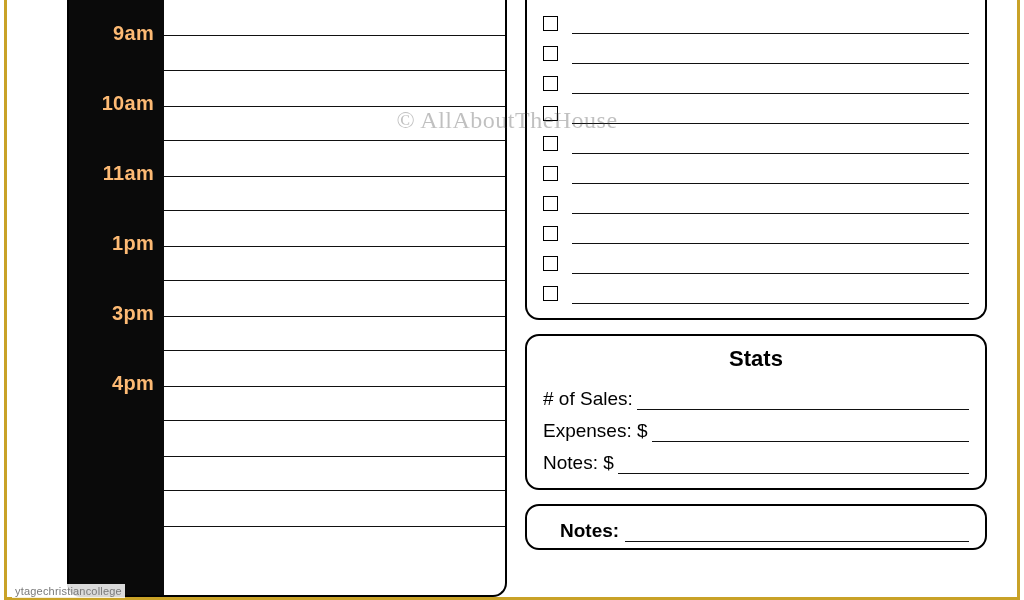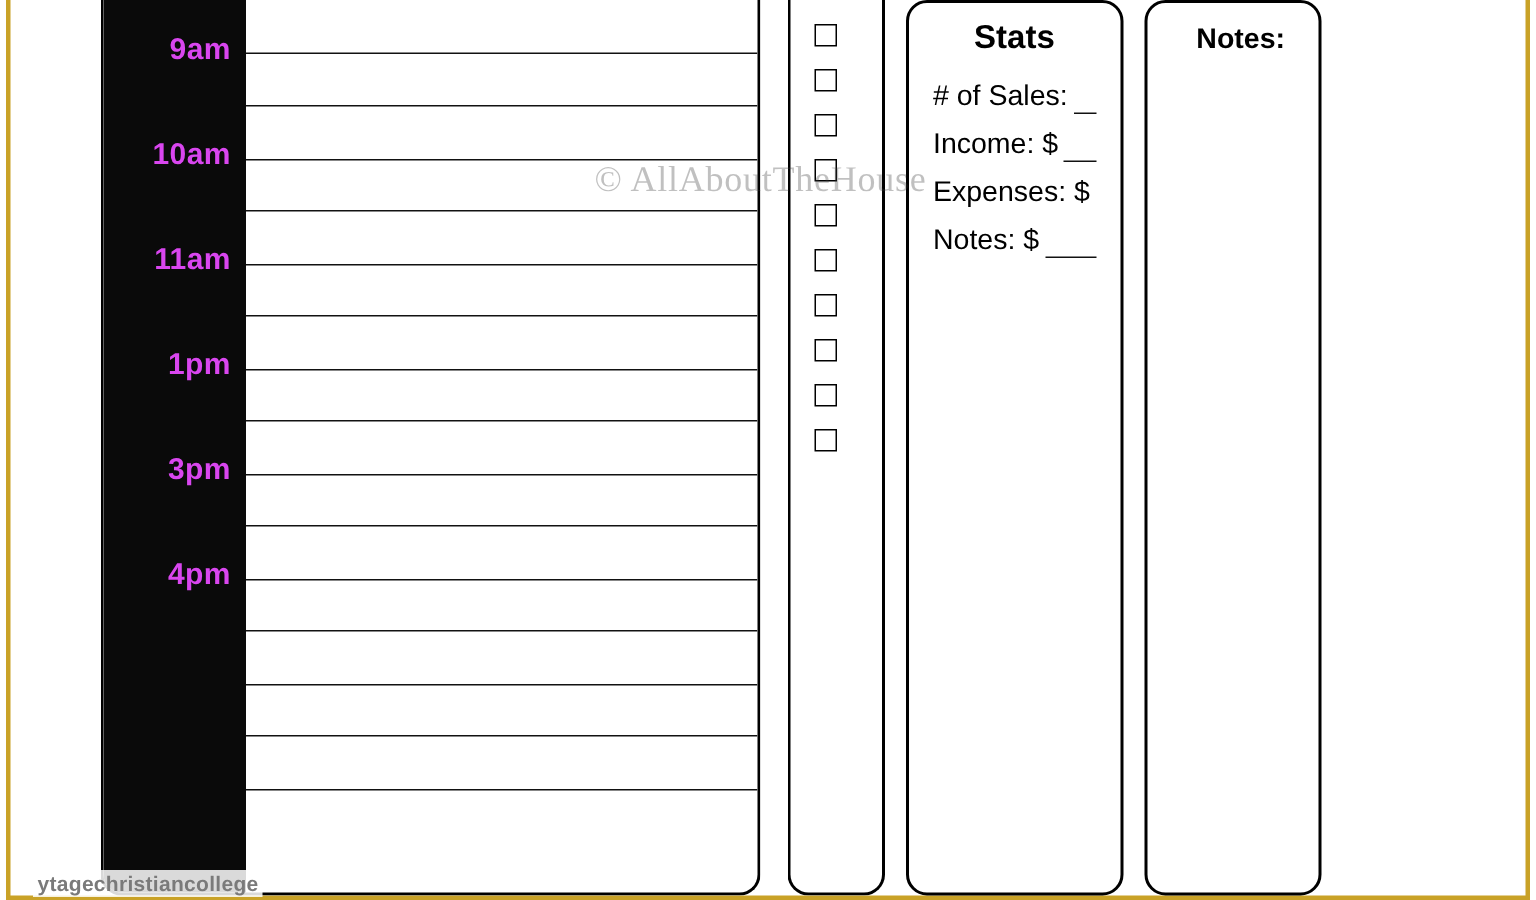--- a/index.html
+++ b/index.html
@@ -28,39 +28,39 @@
     gap: 18px;
     height: 100%;
   }
   .left {
     flex: 0 0 440px;
     position: relative;
   }
   .right {
     flex: 1 1 auto;
     display: flex;
-    flex-direction: row;
+    flex-direction: column;
     gap: 14px;
   }
 
   
   .schedule {
     position: relative;
     height: 100%;
     border: 2px solid #000;
     border-top: none;
     border-radius: 0 0 14px 14px;
     overflow: hidden;
   }
   .timecol {
     position: absolute;
     left: 0; top: 0; bottom: 0;
     width: 95px;
     background: #0a0a0a;
-    color: #d946ef;
+    color: #fdba74;
   }
   .slot {
     height: 70px;
     position: relative;
   }
   .slot + .slot { }
   .timecol .lbl {
     position: absolute;
     left: 0; right: 10px;
     top: 22px;
@@ -163,27 +163,26 @@
     font-family: Georgia, "Times New Roman", serif;
     font-size: 24px;
     line-height: 1.5;
     pointer-events: none;
     letter-spacing: 0.5px;
   }
 
   
   .corner {
     position: absolute;
-    left: 22px; bottom: 2px;
-    font-size: 14px;
+    left: 12px; bottom: 2px;
+    font-size: 11px;
     color: #7a7a7a;
     background: rgba(255,255,255,0.85);
     padding: 1px 3px;
     letter-spacing: 0.2px;
-    font-weight: bold;
   }
 </style>
 </head>
 <body>
 
 <div class="frame">
   <div class="page">
     <div class="cols">
 
       <div class="left">
@@ -279,24 +278,20 @@
           <div class="check-row">
               <div class="box"></div>
               <div class="uline"></div>
             </div>
         </div>
 
         <div class="card stats">
           <div class="hdr">Stats</div>
           <div class="stat-line">
               <span class="lab"># of Sales:</span>
-              <span class="fill"></span>
-            </div>
-          <div class="stat-line">
-              <span class="lab">Income: $</span>
               <span class="fill"></span>
             </div>
           <div class="stat-line">
               <span class="lab">Expenses: $</span>
               <span class="fill"></span>
             </div>
           <div class="stat-line">
               <span class="lab">Notes: $</span>
               <span class="fill"></span>
             </div>

